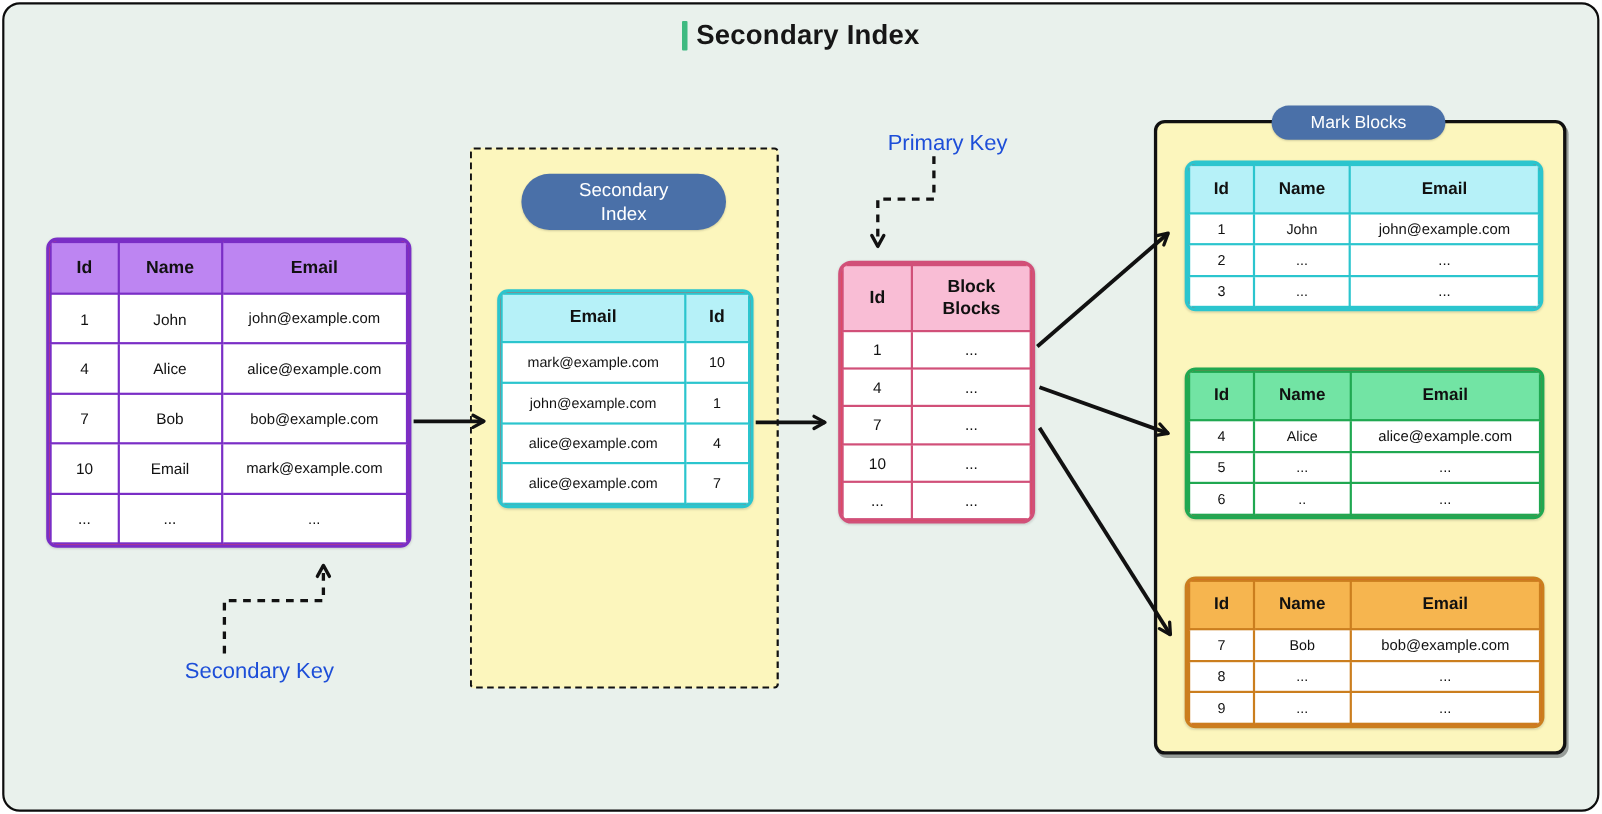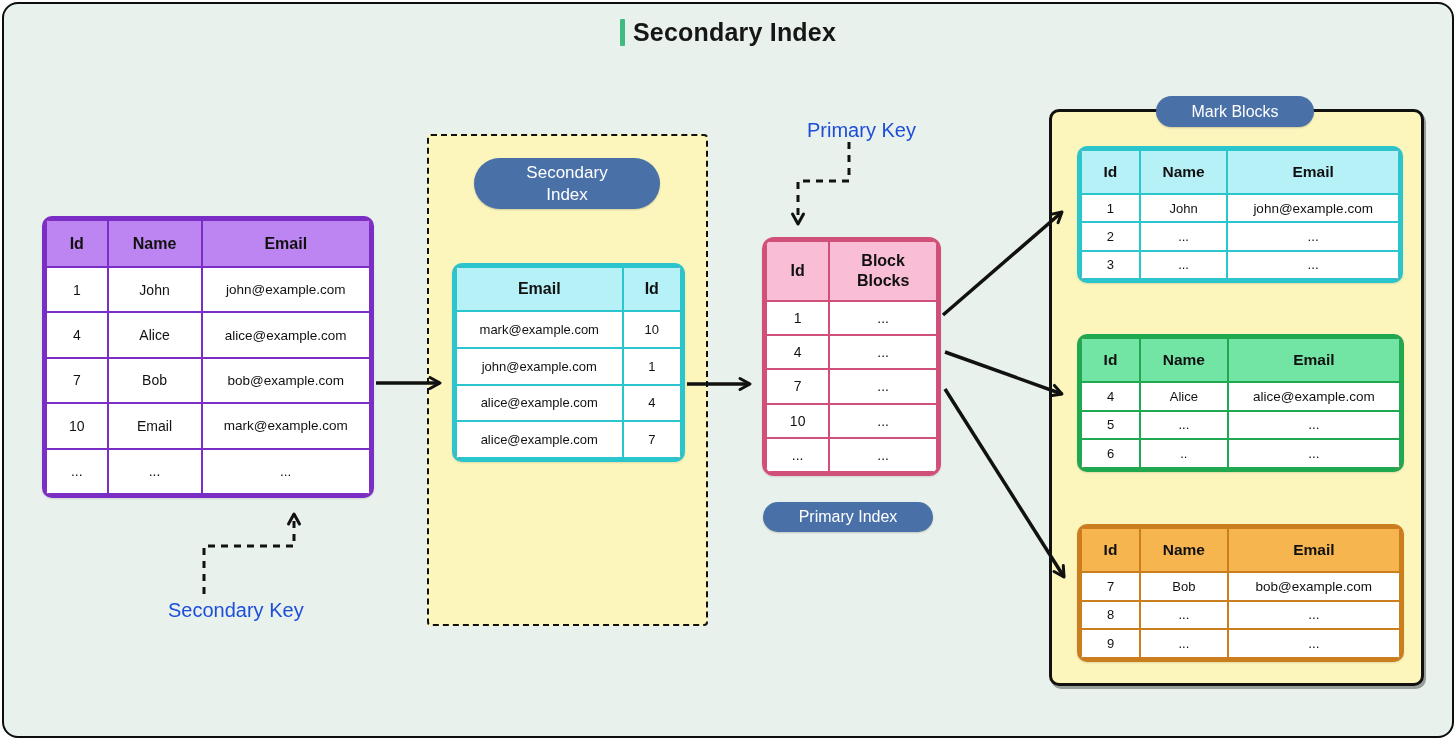--- a/index.html
+++ b/index.html
@@ -44,21 +44,20 @@
   <div class="title-wrap">
     <div class="title-bar"></div>
     <div class="title-text">Secondary Index</div>
   </div>
 
   <div class="dashed-box"></div>
 
   <div class="datablocks-box"></div>
 
   <div class="pill" style="left:470px; top:154px; width:186px; height:51px; font-size:17px; padding:0 34px;">Secondary Index</div>
-  <div class="pill" style="left:759px; top:498px; width:170px; height:30px; font-size:16px;">Primary Index</div>
   <div class="pill" style="left:1152px; top:92px; width:158px; height:31px; font-size:16px;">Mark Blocks</div>
 
   <div class="freelabel" style="left:803px; top:115px;">Primary Key</div>
   <div class="freelabel" style="left:164px; top:595px;">Secondary Key</div>
 
   <div class="tblw t-main tbl-email3" style="left: 38px; top: 212px; width: 332px; height: 282px; --bd: #7a2ec6; --head: #bd85f2;">
     <table>
         <colgroup>
           <col style="width:19%">
           <col style="width:29%">

